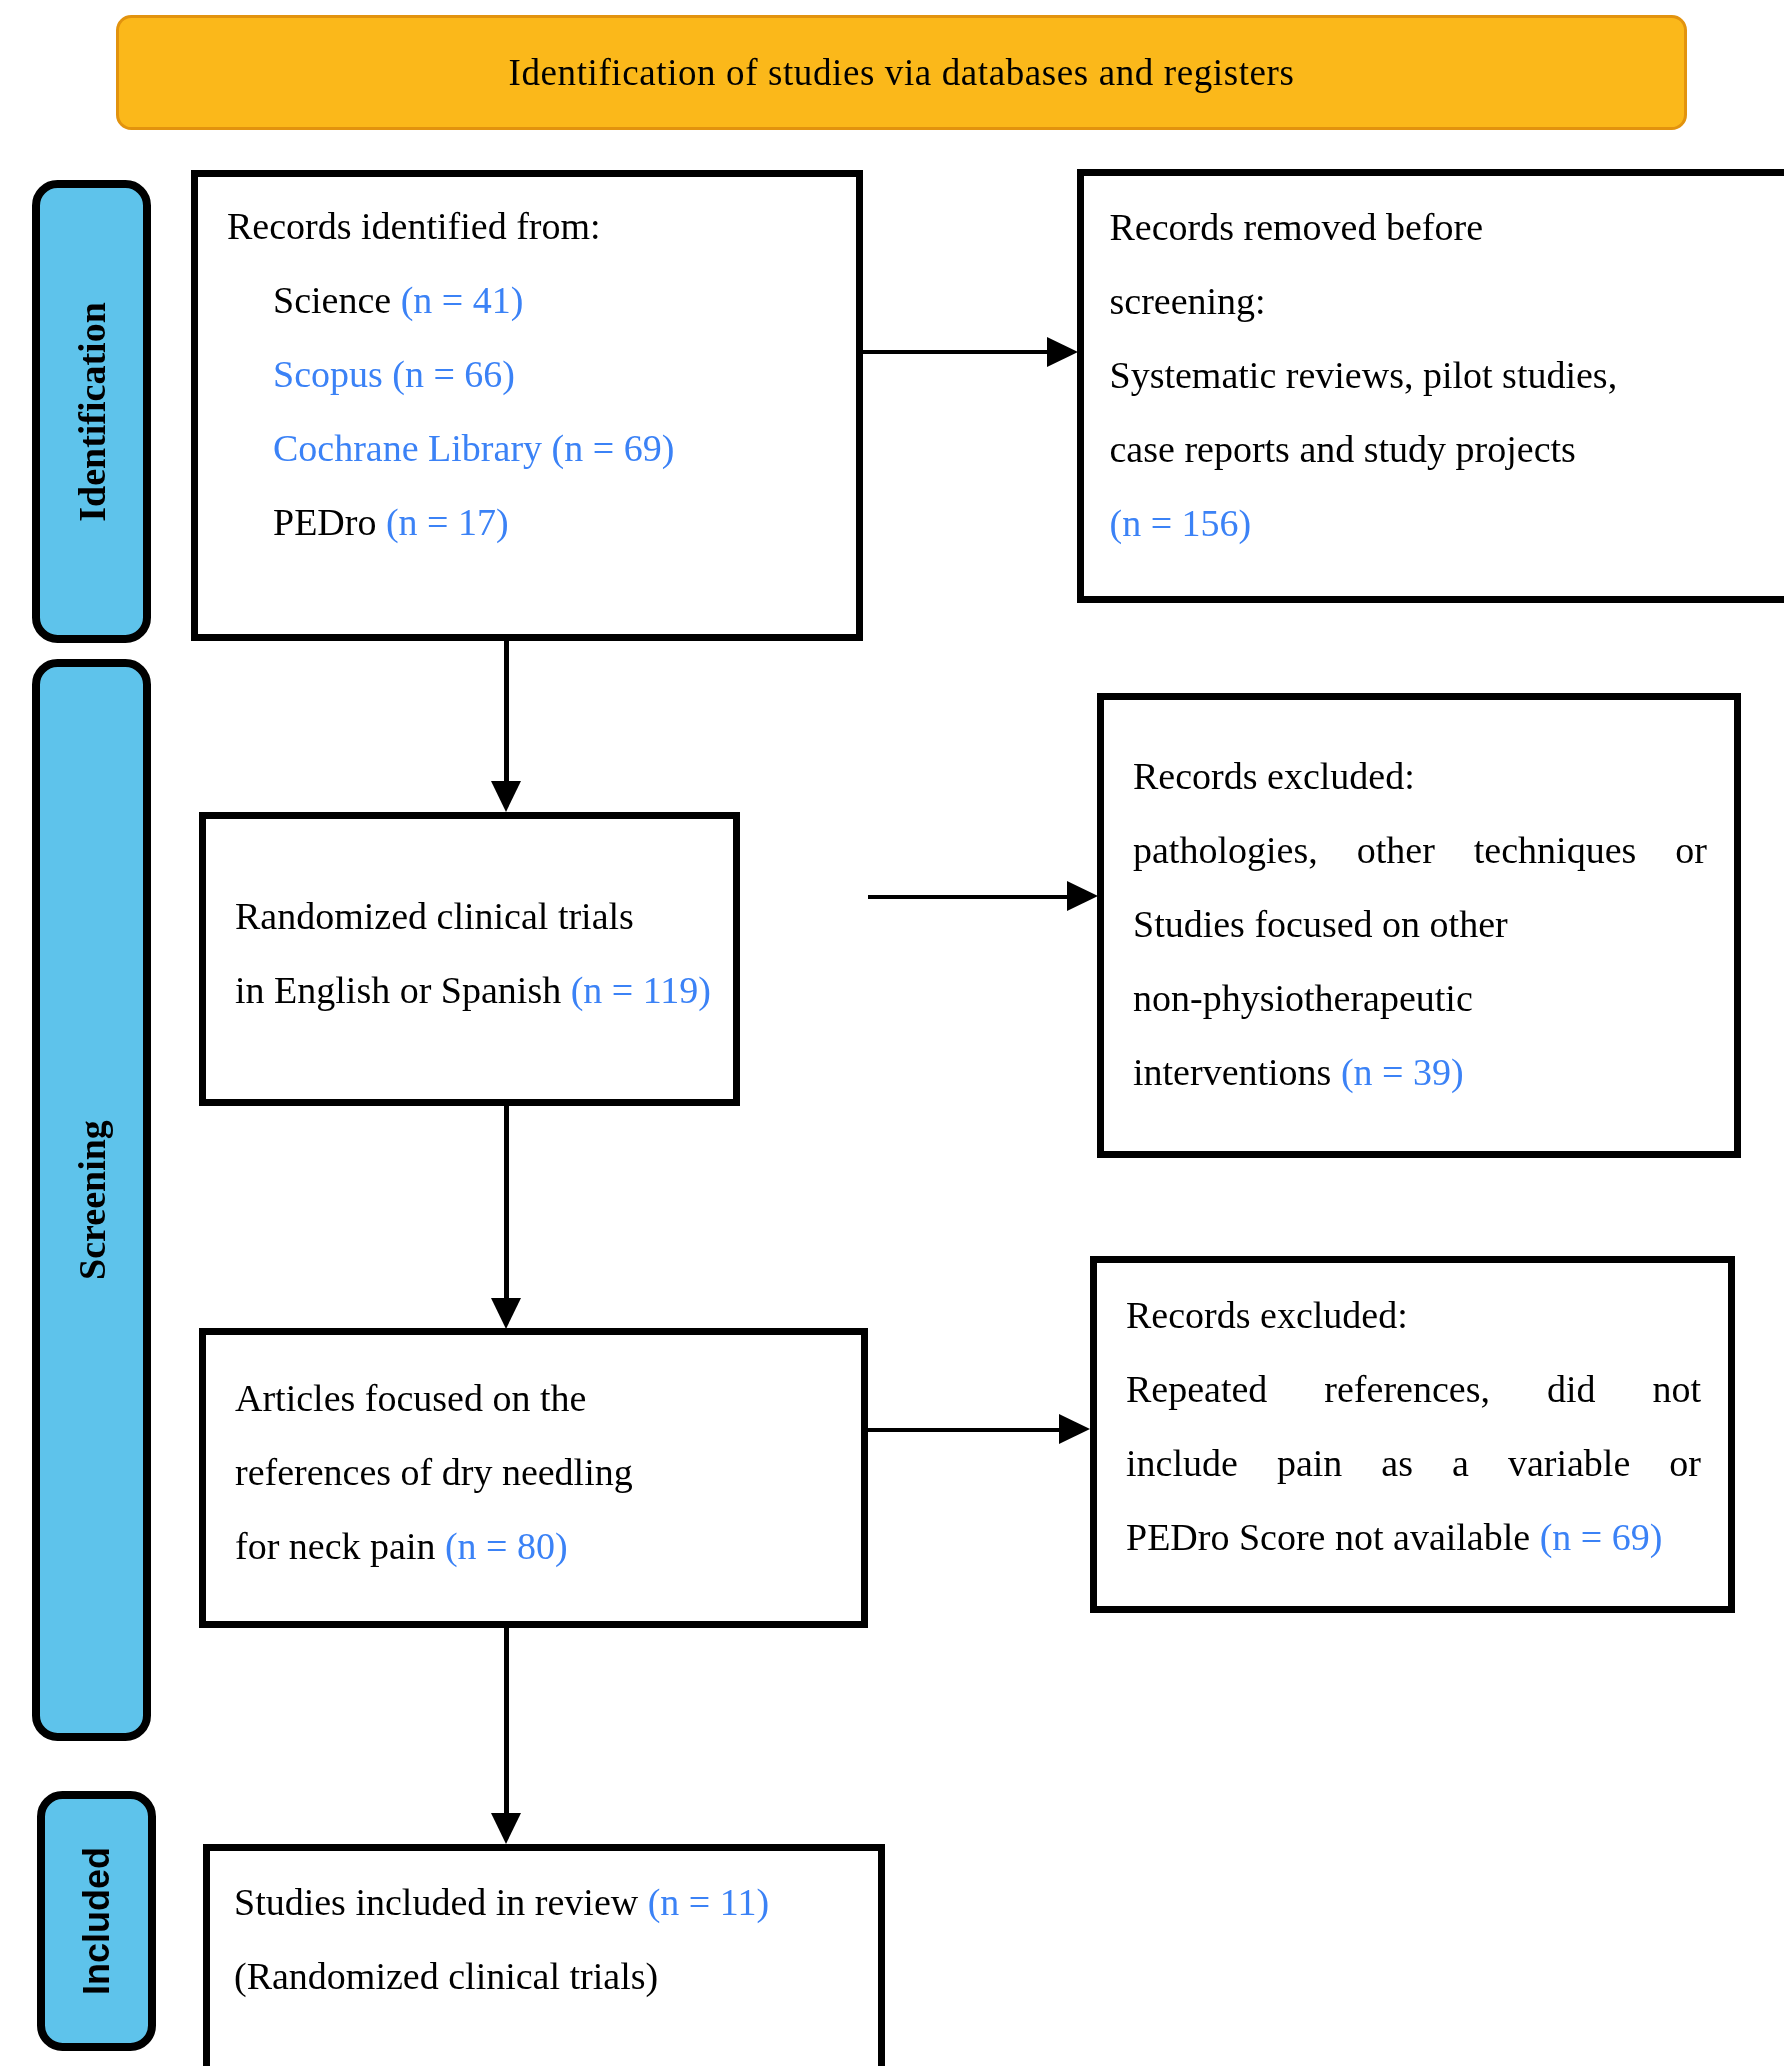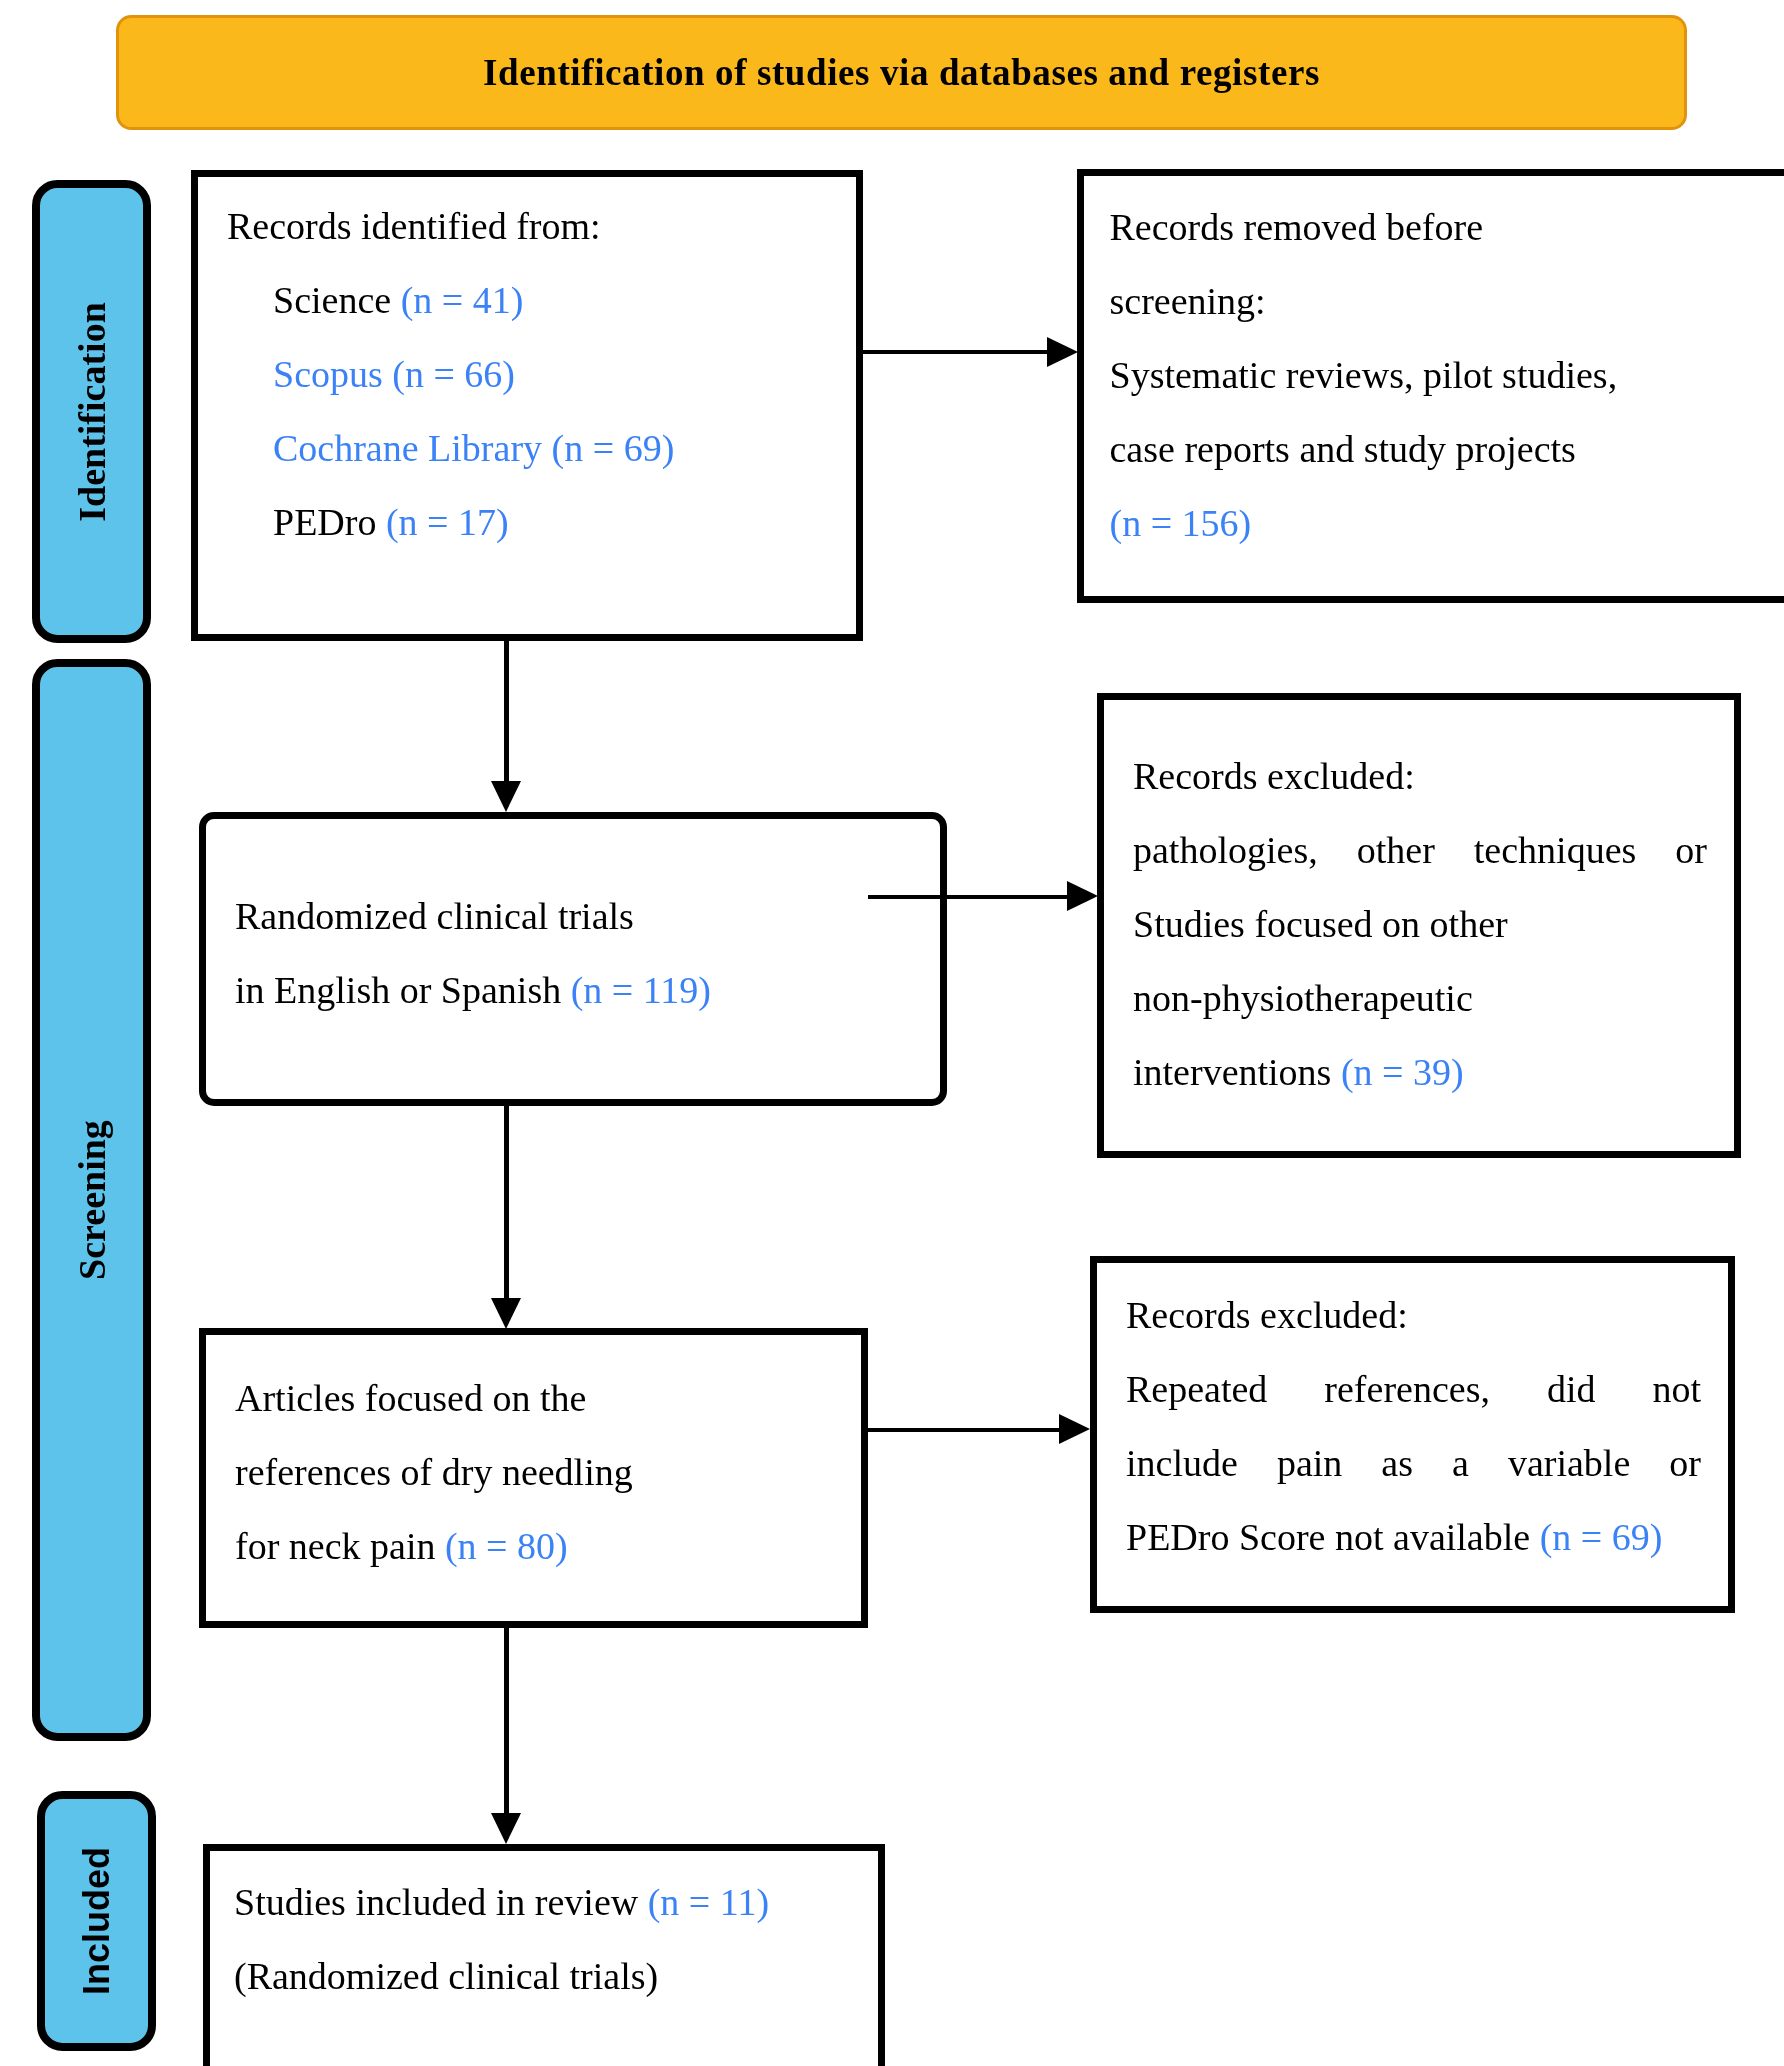--- a/index.html
+++ b/index.html
@@ -2,39 +2,39 @@
 <html style="font-size:10.2px"><head>
 <meta charset="utf-8">
 <style>
   html,body{margin:0;padding:0;background:#fff;}
   .canvas{position:relative;width:1785px;height:2066px;background:#ffffff;overflow:hidden;
           font-family:"Liberation Serif", serif;color:#000;}
   
   .banner{position:absolute;left:116px;top:14.6px;width:1571px;height:115px;
           background:#fbb81a;border:3.8px solid #e2930e;border-radius:15.3px;
           display:flex;align-items:center;justify-content:center;box-sizing:border-box;}
-  .banner span{font-weight:bold;font-size:37px;letter-spacing:0.6px;}
+  .banner span{font-weight:normal;font-size:37px;letter-spacing:0.6px;}
   
   .pill{position:absolute;background:#5ec3eb;border:8.3px solid #000;border-radius:25.5px;
         box-sizing:border-box;display:flex;align-items:center;justify-content:center;}
   .pill span{transform:rotate(-90deg);white-space:nowrap;font-weight:bold;font-size:38px;}
   .pill-ident{left:32px;top:180px;width:119px;height:463px;}
   .pill-screen{left:32px;top:659px;width:119px;height:1082px;}
   .pill-incl{left:37px;top:1791px;width:119px;height:260px;}
   .pill-incl span{font-family:"Liberation Sans", sans-serif;font-size:36px;}
   
   .bx{position:absolute;background:#fff;border:7.6px solid #000;box-sizing:border-box;
       font-size:38px;line-height:74px;}
   .bx .ln{white-space:nowrap;}
   .bx .ln.just{white-space:normal;text-align:justify;text-align-last:justify;}
   .ind{margin-left:46px;}
   .red{color:#3b82f6;}
   .bx-identified{left:191px;top:170px;width:672px;height:471px;padding:11.5px 19px 0 29px;}
   .bx-removed{left:1077px;top:169px;width:808px;height:434px;padding:14px 25.5px 0 25.5px;}
-  .bx-rct{left:199px;top:812px;width:748px;height:294px;padding:60px 19px 0 29px;border-radius:15px;}
+  .bx-rct{left:199px;top:812px;width:541px;height:294px;padding:60px 19px 0 29px;}
   .bx-excl-other{left:1097px;top:693px;width:644px;height:465px;padding:39px 27px 0 29px;}
   .bx-dry{left:199px;top:1328px;width:669px;height:300px;padding:25.5px 19px 0 29px;}
   .bx-excl-pedro{left:1090px;top:1256px;width:645px;height:357px;padding:15.3px 27px 0 29px;}
   .bx-included{left:203px;top:1844px;width:682px;height:230px;padding:14px 19px 0 24px;}
   
   .hline{position:absolute;height:3.8px;background:#000;}
   .vline{position:absolute;width:5.1px;background:#000;}
   .head-right{position:absolute;width:0;height:0;
               border-top:15.3px solid transparent;border-bottom:15.3px solid transparent;
               border-left:31px solid #000;}

